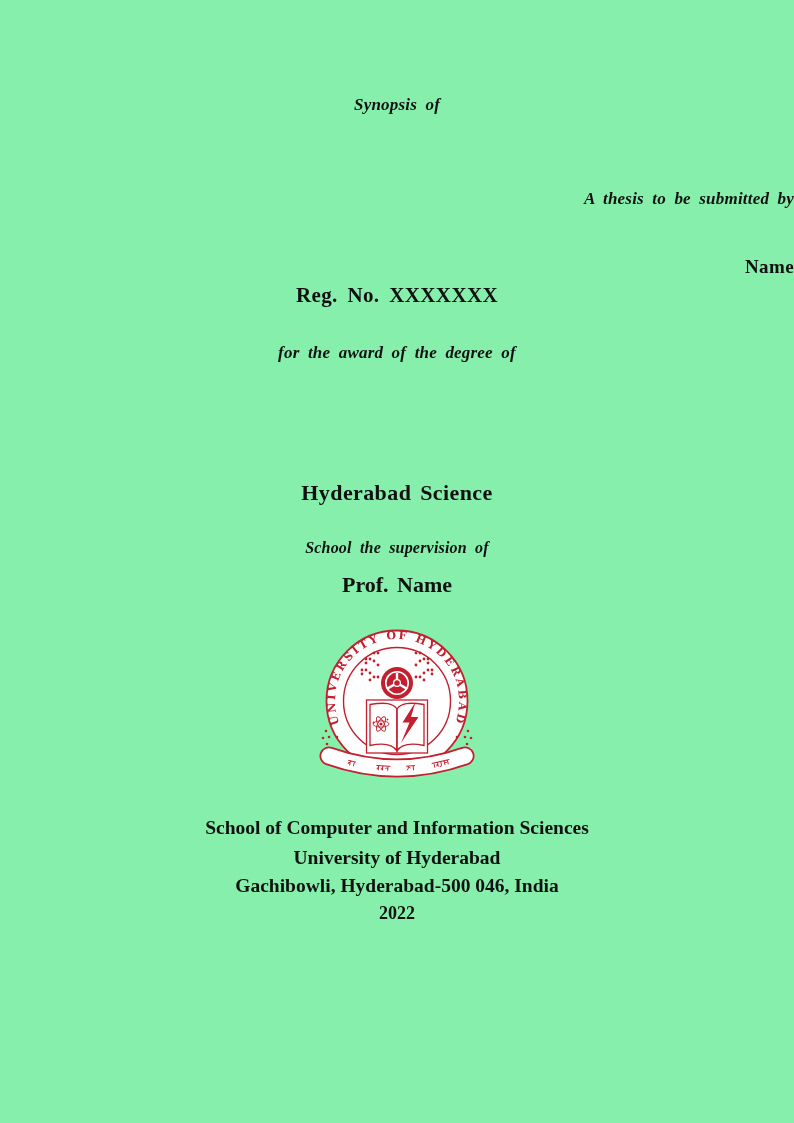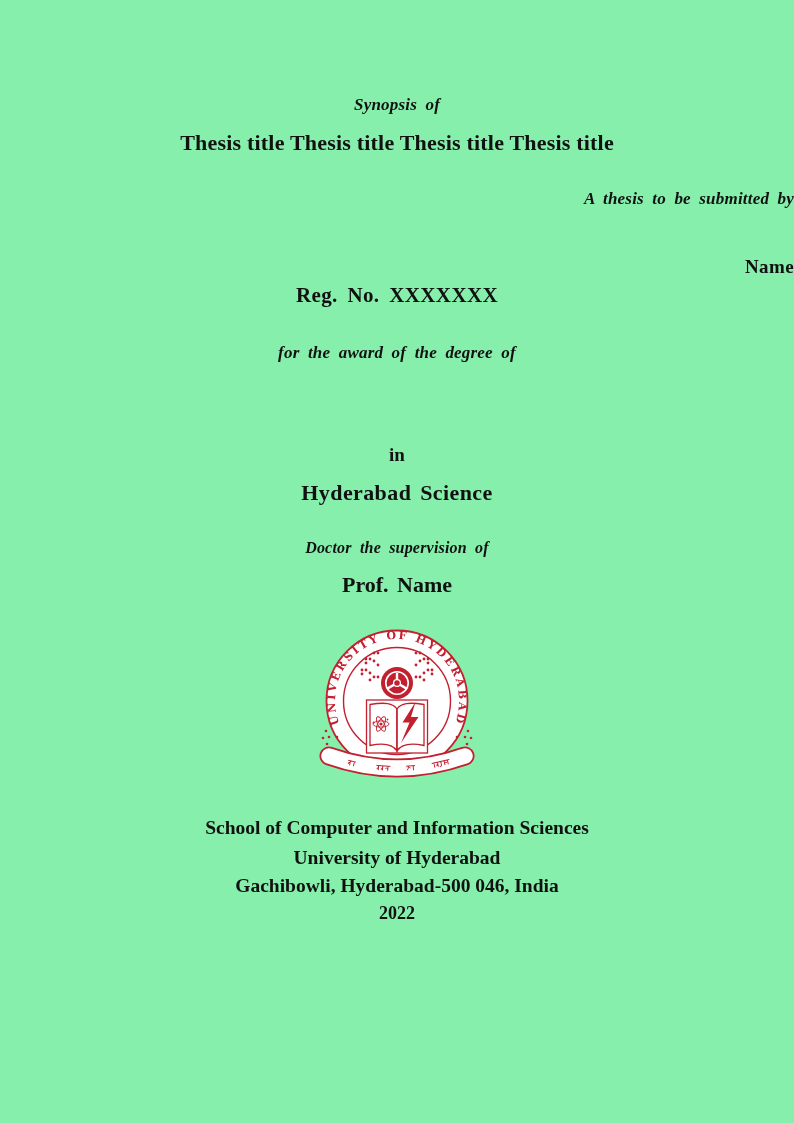--- a/index.html
+++ b/index.html
@@ -29,32 +29,30 @@
   .year{top:903px;font-size:18px;}
   .logo-wrap{position:absolute;top:624px;left:50%;transform:translateX(-50%);width:158px;height:162px;}
   .seal-stroke{stroke:#c2202f;fill:none;}
 </style>
 </head>
 <body>
 
 <div class="page">
 
   <div class="line it synopsis">Synopsis of</div>
-  <div class="line title">Thesis title Thesis title Thesis title Thesis title</div>
   <div class="line it submitted">A thesis to be submitted by</div>
 
   <div class="line author">Name</div>
   <div class="line regno">Reg. No. XXXXXXX</div>
 
   <div class="line it award">for the award of the degree of</div>
 
-  <div class="line deg-in">in</div>
   <div class="line dept">Hyderabad Science</div>
 
-  <div class="line it supervision">Doctor the supervision of</div>
+  <div class="line it supervision">School the supervision of</div>
   <div class="line prof">Prof. Name</div>
 
   <div class="logo-wrap">
     <svg width="158" height="162" viewBox="0 0 158 162" xmlns="http://www.w3.org/2000/svg">
       <defs>
         <path id="ringPath" d="M 24.3 106.1 A 62 62 0 1 1 133.7 106.1"></path>
       </defs>
 
       <circle cx="79" cy="77" r="70.5" fill="#ffffff" stroke="#c2202f" stroke-width="1.8"></circle>
       <circle cx="79" cy="77" r="53.5" fill="#ffffff" stroke="#c2202f" stroke-width="1.4"></circle>

